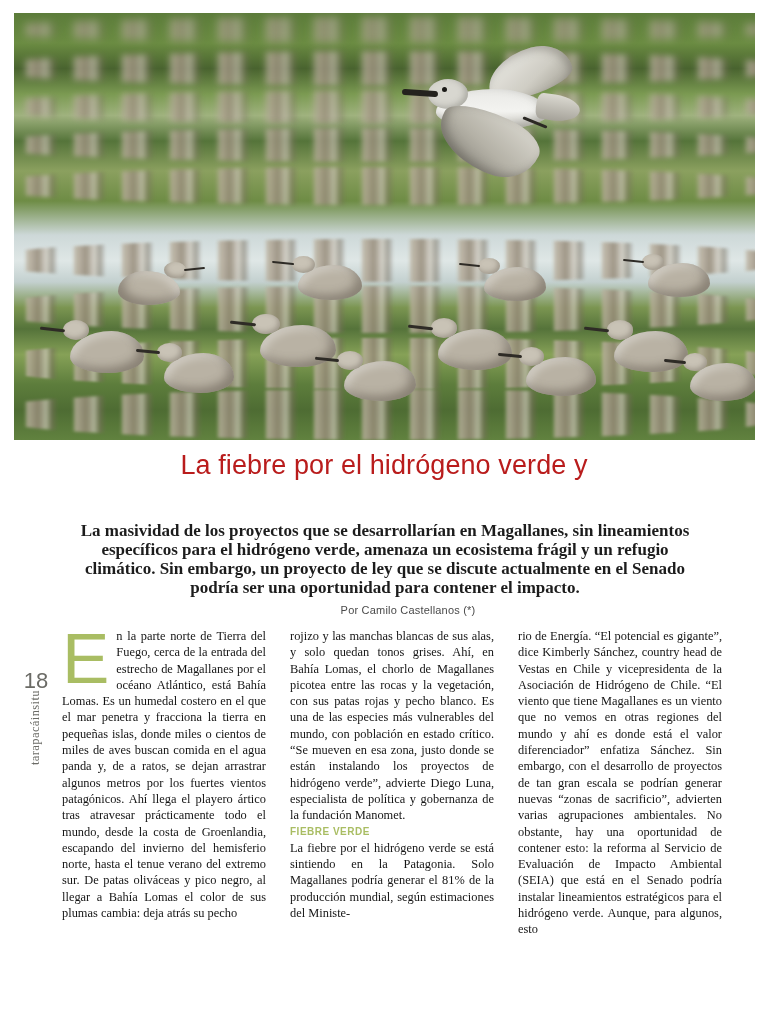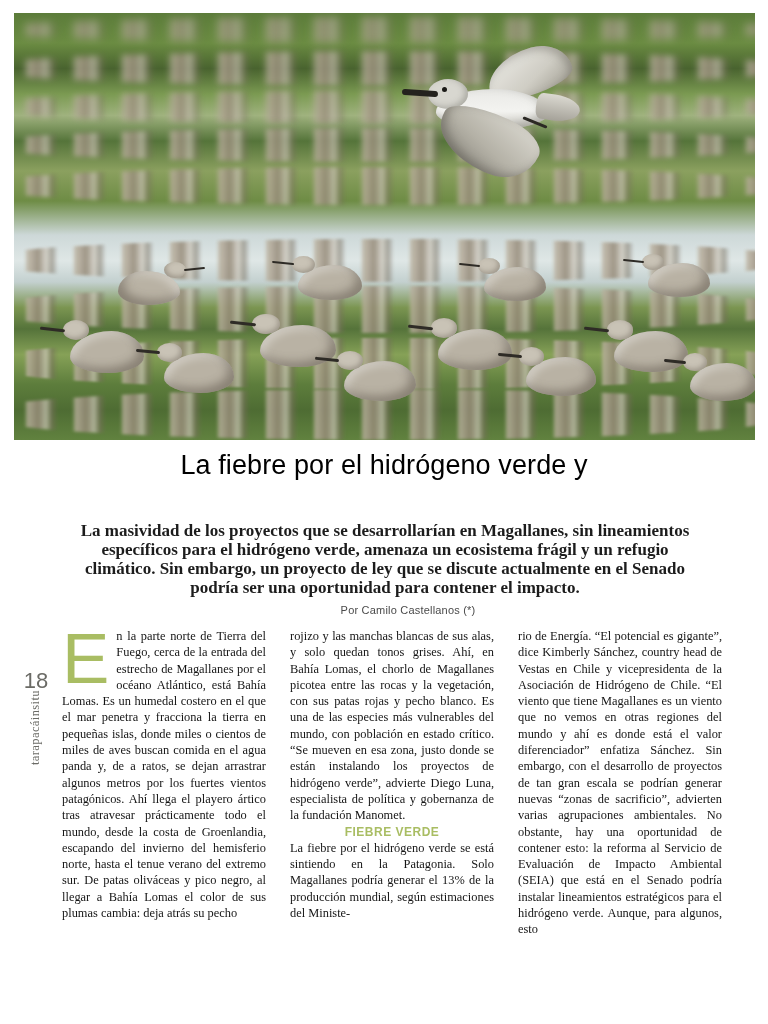--- a/index.html
+++ b/index.html
@@ -193,21 +193,21 @@
     left: 48px;
     top: 448px;
     width: 672px;
     text-align: center;
   }
   .headline {
     font-family: "Liberation Sans", "DejaVu Sans", sans-serif;
     font-weight: 400;
     font-size: 27px;
     line-height: 35px;
-    color: #000000;
+    color: #b91c1c;
     letter-spacing: .1px;
     margin: 0;
   }
 
   .standfirst {
     position: absolute;
     left: 74px;
     top: 521px;
     width: 622px;
     text-align: center;
@@ -289,24 +289,24 @@
     font-weight: 400;
     font-size: 71px;
     line-height: 58px;
     color: #a9bd63;
     margin: 2px 7px 0 0;
   }
 
   .subhead {
     font-family: "Liberation Sans", "DejaVu Sans", sans-serif;
     font-weight: 700;
-    font-size: 12px;
+    font-size: 10px;
     letter-spacing: .5px;
     color: #a9bd63;
-    text-align: center;
+    text-align: left;
     margin: 15px 0 3px 0;
   }
 </style>
 </head>
 <body>
 
 <div class="photo">
   <div class="photo-scene">
     <div class="flock f1"></div>
     <div class="flock f2"></div>
@@ -360,19 +360,19 @@
 </div>
 
 <div class="cols">
   <div class="col">
     <p><span class="dropcap">E</span><span>n la parte norte de Tierra del Fuego, cerca de la entrada del estrecho de Magallanes por el océano Atlántico, está Bahía Lomas. Es un humedal costero en el que el mar penetra y fracciona la tierra en pequeñas islas, donde miles o cientos de miles de aves buscan comida en el agua panda y, de a ratos, se dejan arrastrar algunos metros por los fuertes vientos patagónicos. Ahí llega el playero ártico tras atravesar prácticamente todo el mundo, desde la costa de Groenlandia, escapando del invierno del hemisferio norte, hasta el tenue verano del extremo sur. De patas oliváceas y pico negro, al llegar a Bahía Lomas el color de sus plumas cambia: deja atrás su pecho</span></p>
   </div>
 
   <div class="col">
     <p>rojizo y las manchas blancas de sus alas, y solo quedan tonos grises. Ahí, en Bahía Lomas, el chorlo de Magallanes picotea entre las rocas y la vegetación, con sus patas rojas y pecho blanco. Es una de las especies más vulnerables del mundo, con población en estado crítico. “Se mueven en esa zona, justo donde se están instalando los proyectos de hidrógeno verde”, advierte Diego Luna, especialista de política y gobernanza de la fundación Manomet.</p>
     <p class="subhead">FIEBRE VERDE</p>
-    <p>La fiebre por el hidrógeno verde se está sintiendo en la Patagonia. Solo Magallanes podría generar el 13% de la producción mundial, según estimaciones del Ministe-</p>
+    <p>La fiebre por el hidrógeno verde se está sintiendo en la Patagonia. Solo Magallanes podría generar el 81% de la producción mundial, según estimaciones del Ministe-</p>
   </div>
 
   <div class="col">
     <p>rio de Energía. “El potencial es gigante”, dice Kimberly Sánchez, country head de Vestas en Chile y vicepresidenta de la Asociación de Hidrógeno de Chile. “El viento que tiene Magallanes es un viento que no vemos en otras regiones del mundo y ahí es donde está el valor diferenciador” enfatiza Sánchez. Sin embargo, con el desarrollo de proyectos de tan gran escala se podrían generar nuevas “zonas de sacrificio”, advierten varias agrupaciones ambientales. No obstante, hay una oportunidad de contener esto: la reforma al Servicio de Evaluación de Impacto Ambiental (SEIA) que está en el Senado podría instalar lineamientos estratégicos para el hidrógeno verde. Aunque, para algunos, esto</p>
   </div>
 </div>
 
 </body></html>

